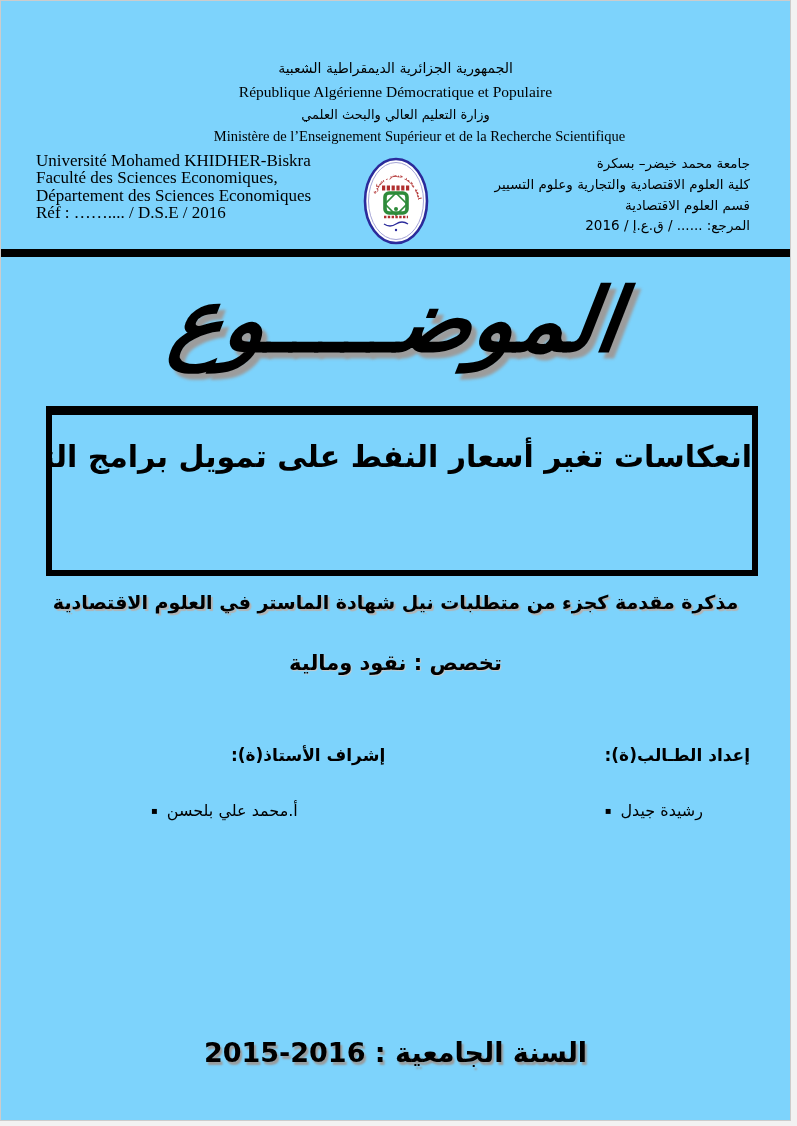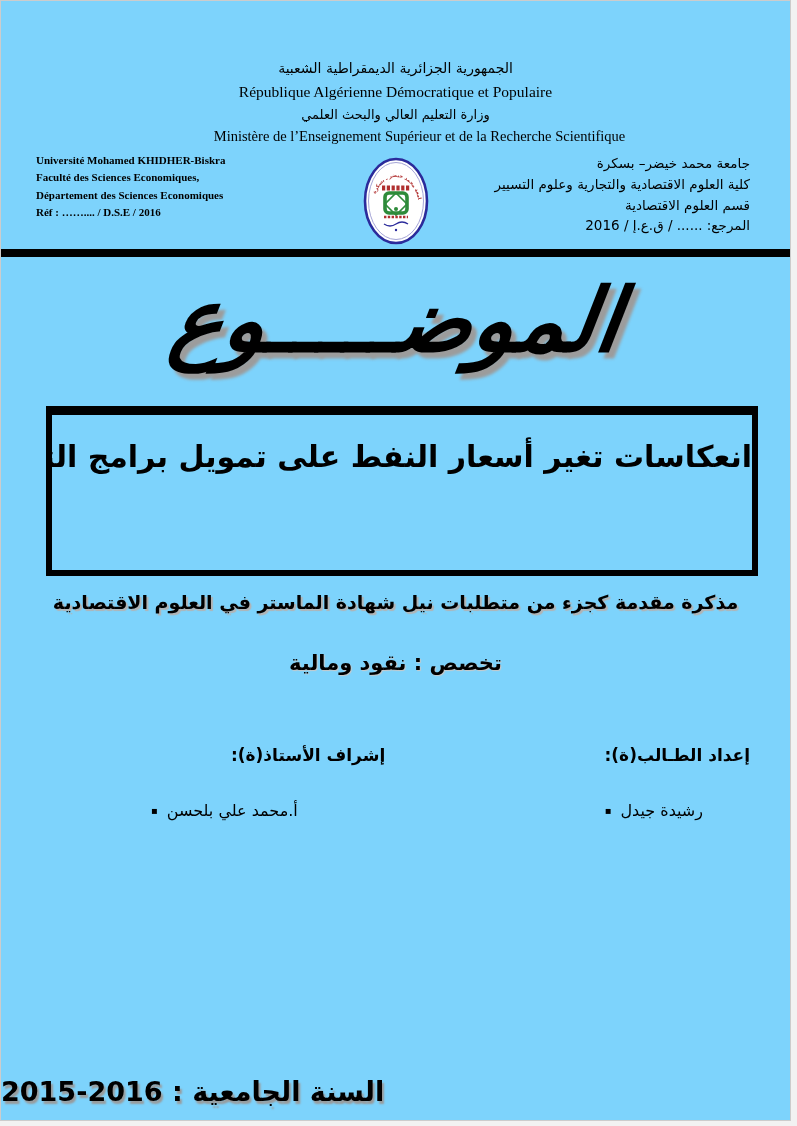--- a/index.html
+++ b/index.html
@@ -10,21 +10,21 @@
   }
   
   .top-header { position:absolute; top:55px; left:0; width:100%; text-align:center; color:#000; }
   .top-header .ar1 { font-size:14px; line-height:24px; direction:rtl; }
   .top-header .fr1 { font-size:15.5px; line-height:24px; font-family:"Liberation Serif",serif; }
   .top-header .ar2 { font-size:13px;  line-height:22px; direction:rtl; }
   .top-header .fr2 { font-size:14.5px; line-height:21px; font-family:"Liberation Serif",serif;padding-left:48px; }
   
   .inst-fr {
     position:absolute; left:35px; top:151px; width:330px;
-    font-family:"Liberation Serif",serif; font-size:11px; line-height:17.3px; color:#000;font-weight:bold;
+    font-family:"Liberation Serif",serif; font-size:17px; line-height:17.3px; color:#000;
   }
   .inst-ar {
     position:absolute; right:40px; top:152px; text-align:right; direction:rtl;
     font-size:13.5px; line-height:20.8px; color:#000;
   }
   .logo-wrap { position:absolute; left:50%; transform:translateX(-50%); top:156px; width:66px; height:88px; }
   
   .rule { position:absolute; top:248px; left:0; width:100%; height:8px; background:#000; }
   
   .callig {
@@ -58,24 +58,23 @@
   .label { position:absolute; top:744px; font-weight:bold; font-size:17px; direction:rtl; color:#000; }
   .label.student    { right:40px; }
   .label.supervisor { left:230px; }
   .name-row { position:absolute; top:800px; display:flex; direction:ltr; align-items:center; gap:9px; color:#000; }
   .name-row.student    { right:87px; }
   .name-row.supervisor { left:150px; }
   .bullet { font-size:10px; line-height:10px; }
   .pname  { font-size:16px; direction:rtl; }
   
   .year {
-    position:absolute; top:1036px; left:0; width:100%; text-align:left; direction:rtl;
+    position:absolute; top:1036px; left:0; width:100%; text-align:center; direction:rtl;
     font-weight:bold; font-size:27px; color:#000;
     text-shadow:2px 3px 2px #9a9a9a;
-    margin-top:39px;
   }
 </style>
 </head>
 <body>
 
 <div class="page">
 
   <div class="top-header">
     <div class="ar1">الجمهورية الجزائرية الديمقراطية الشعبية</div>
     <div class="fr1">République Algérienne Démocratique et Populaire</div>

